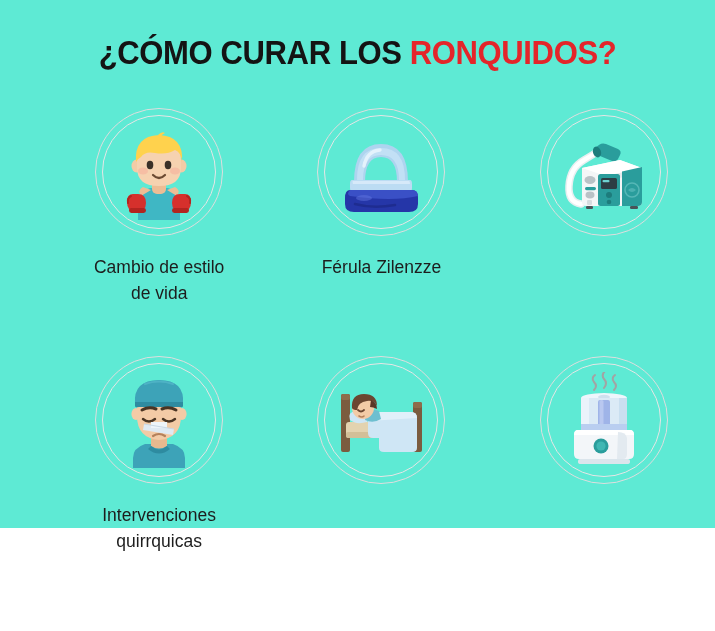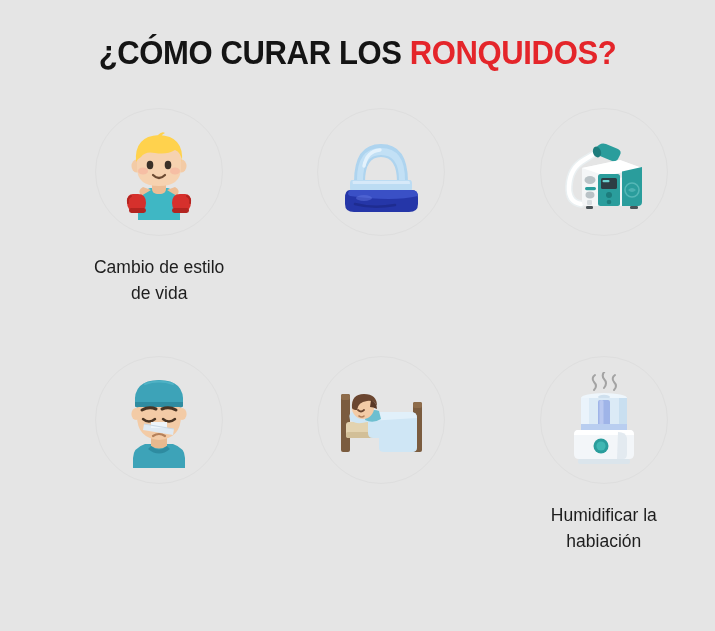--- a/index.html
+++ b/index.html
@@ -8,22 +8,22 @@
     width: 715px;
     height: 631px;
     background: #ffffff;
     font-family: "Liberation Sans", sans-serif;
     overflow: hidden;
   }
 
   #page {
     position: relative;
     width: 715px;
-    height: 631px;
-    background: #e5e5e5;
+    height: 528px;
+    background: #5eead4;
   }
 
   
   .title {
     position: absolute;
     top: 33px;
     left: 0;
     width: 715px;
     text-align: center;
     font-family: "Liberation Sans Narrow", "Liberation Sans", sans-serif;
@@ -159,20 +159,21 @@
 
           <path d="M19 56 L77 56 Q79 56 79 60 L79 64 Q79 68 75 68 L21 68 Q17 68 17 64 L17 60 Q17 56 19 56 Z" fill="#bcdcf3"></path>
           <path d="M20 57 L76 57 Q77 57 77 60 L20 60 Q19 57 20 57 Z" fill="#dcecfa" opacity="0.8"></path>
 
           <path d="M17 66 L79 66 Q85 66 85 74 L85 80 Q85 88 76 88 L21 88 Q12 88 12 80 L12 74 Q12 66 17 66 Z" fill="#2536a8"></path>
           <path d="M17 66 L79 66 Q85 66 85 72 Q60 78 17 72 Q13 70 17 66 Z" fill="#3a50c6"></path>
           <path d="M22 80 q18 5 40 1" stroke="#1b2780" stroke-width="2.6" fill="none" stroke-linecap="round" opacity="0.6"></path>
           <ellipse cx="31" cy="74" rx="8" ry="3" fill="#5f74dd" opacity="0.5"></ellipse>
         </svg>
       </div>
+      <div class="caption">Férula Zilenzze</div>
     </div>
 
     <div class="cell">
       <div class="ring-outer">
         <div class="ring-inner"></div>
         <svg class="art" viewBox="0 0 96 96">
 
           <path d="M25 80 Q12 78 13 62 Q14 44 28 36 Q38 30 44 26" stroke="#e9eff1" stroke-width="7.5" fill="none" stroke-linecap="round"></path>
           <path d="M25 80 Q12 78 13 62 Q14 44 28 36 Q38 30 44 26" stroke="#ffffff" stroke-width="4.5" fill="none" stroke-linecap="round"></path>
 
@@ -231,20 +232,22 @@
 
           <path d="M33 52 L63 57 L62 63 L32 58 Z" fill="#dfe9f2"></path>
           <path d="M40 50 L56 50 L56 56 L40 56 Z" fill="#eef4f9"></path>
           <path d="M33 52 L63 57" stroke="#c8d7e4" stroke-width="1" fill="none"></path>
 
           <path d="M42 64 q6 -4 12 0" stroke="#b5805a" stroke-width="2.2" fill="none" stroke-linecap="round"></path>
 
           <path d="M40 74 q8 7 16 0 l3 3 q-11 9 -22 0 z" fill="#2e8ba0"></path>
         </svg>
       </div>
+      <div class="caption">Intervenciones
+quirrquicas</div>
     </div>
 
     <div class="cell row2">
       <div class="ring-outer">
         <div class="ring-inner"></div>
         <svg class="art" viewBox="0 0 96 96">
 
           <rect x="8" y="22" width="9" height="58" rx="2" fill="#7b5c3f"></rect>
           <rect x="8" y="22" width="9" height="6" rx="2" fill="#8e6c4b"></rect>
 
@@ -298,18 +301,16 @@
           <path d="M22 58 L74 58 q4 0 4 5 L78 82 q0 5 -5 5 L23 87 q-5 0 -5 -5 L18 63 q0 -5 4 -5 Z" fill="#f3f6f9"></path>
           <path d="M22 58 L74 58 q4 0 4 5 L18 63 q0 -5 4 -5 Z" fill="#ffffff"></path>
           <path d="M62 60 q8 0 9 6 L71 82 q0 5 -4 5 L61 87 Z" fill="#e3eaf0"></path>
 
           <circle cx="45" cy="74" r="7.5" fill="#2a9d9c"></circle>
           <circle cx="45" cy="74" r="4.6" fill="#3fb7b3"></circle>
 
           <path d="M24 87 L72 87 q2 0 2 2 L74 90 q0 2 -3 2 L25 92 q-3 0 -3 -2 L22 89 q0 -2 2 -2 Z" fill="#dbe5ec"></path>
         </svg>
       </div>
-      <div class="caption">Humidificar la
-habiación</div>
     </div>
 
   </div>
 </div>
 
 </body></html>

